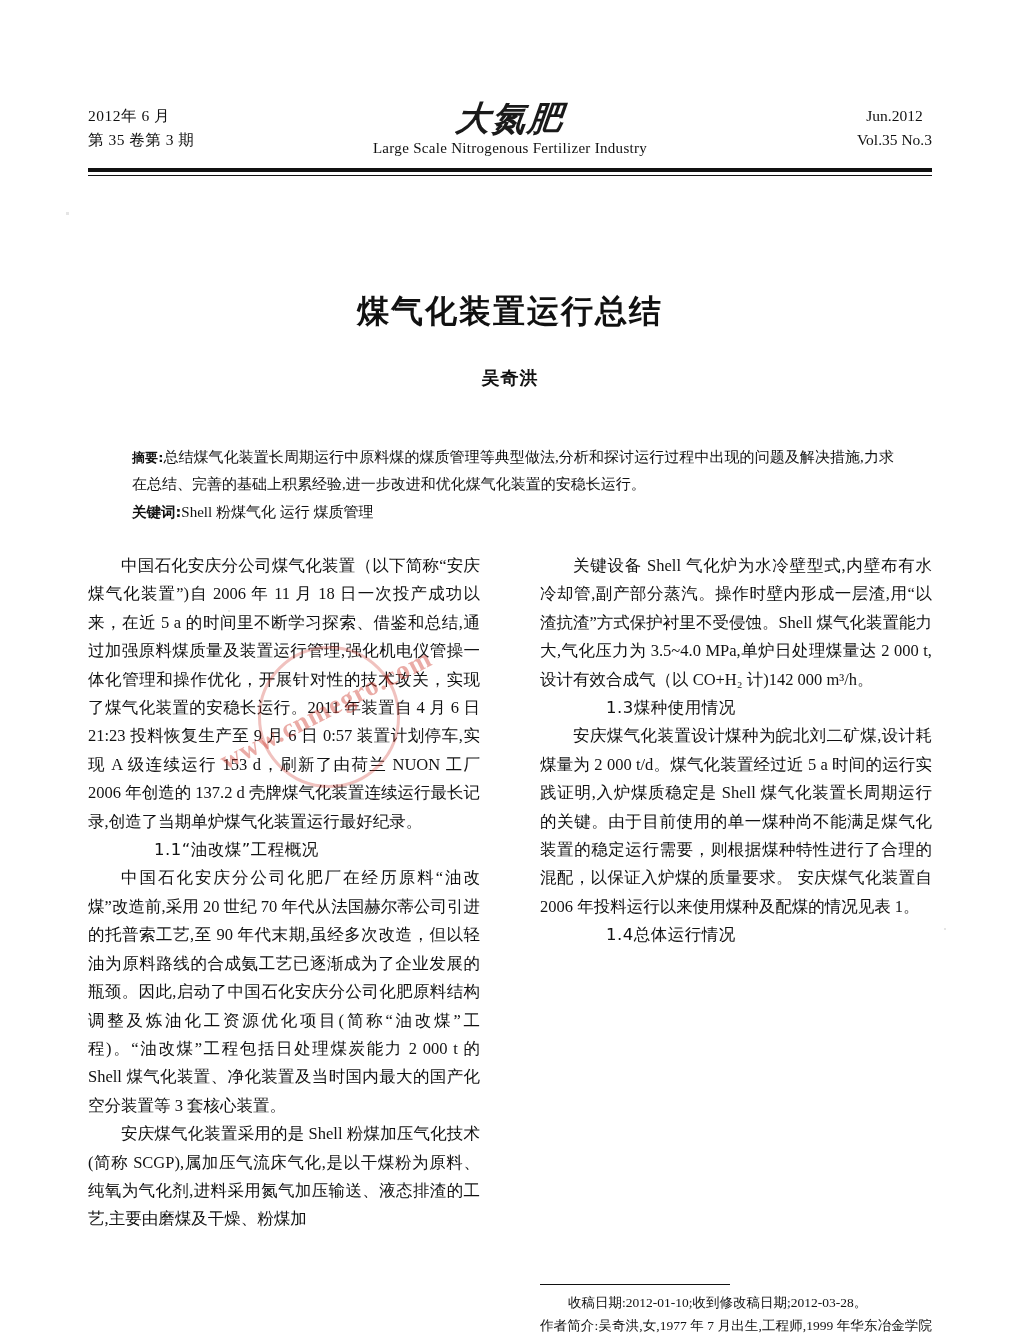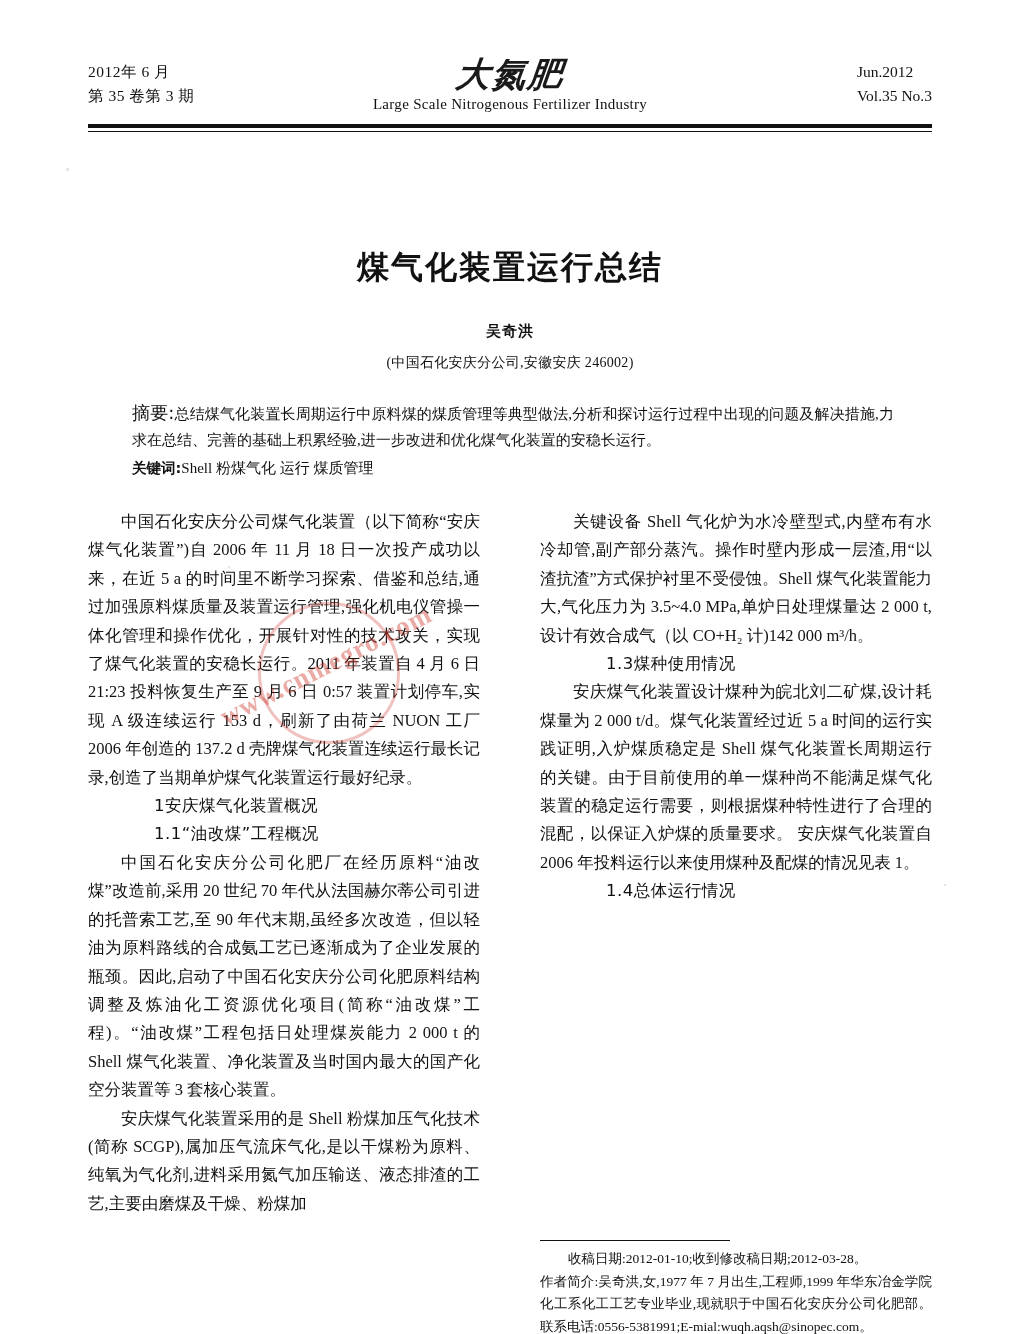--- a/index.html
+++ b/index.html
@@ -14,20 +14,21 @@
     color: #111;
     position: relative;
     overflow: hidden;
   }
   .page {
     position: relative;
     width: 1020px;
     height: 1226px;
     box-sizing: border-box;
     padding: 16px;
+    margin-top: 44px;
   }
 
   
   .masthead {
     position: absolute;
     left: 88px;
     top: 60px;
     width: 844px;
     height: 58px;
   }
@@ -37,21 +38,21 @@
     top: 0;
     font-size: 15.5px;
     line-height: 24px;
     font-family: "Liberation Serif", serif;
     letter-spacing: 0.5px;
   }
   .mast-right {
     position: absolute;
     right: 0;
     top: 0;
-    text-align: left;
+    text-align: center;
     font-size: 15.5px;
     line-height: 24px;
     font-family: "Liberation Serif", serif;
   }
   .mast-center {
     position: absolute;
     left: 50%;
     transform: translateX(-50%);
     top: -6px;
     text-align: center;
@@ -104,21 +105,21 @@
     color: #111;
   }
   .author {
     position: absolute;
     left: 0;
     top: 322px;
     width: 1020px;
     text-align: center;
     font-family: "DejaVu Sans", sans-serif;
     font-weight: 700;
-    font-size: 15px;
+    font-size: 18px;
     letter-spacing: 1px;
   }
   .affiliation {
     position: absolute;
     left: 0;
     top: 354px;
     width: 1020px;
     text-align: center;
     font-size: 14px;
     letter-spacing: 0.3px;
@@ -129,22 +130,22 @@
     position: absolute;
     left: 132px;
     top: 400px;
     width: 762px;
     font-size: 15px;
     line-height: 26px;
     text-align: justify;
   }
   .abstract .lead {
     font-family: "DejaVu Sans", sans-serif;
-    font-weight: 400;
-    font-size: 18px;
+    font-weight: 700;
+    font-size: 13px;
   }
   .abstract p {
     margin: 0;
     text-indent: 0;
   }
   .abs-body { text-indent: 28px; }
   .keywords {
     position: absolute;
     left: 132px;
     top: 455px;
@@ -280,33 +281,31 @@
     <div class="mast-right">
       <div>Jun.2012</div>
       <div>Vol.35 No.3</div>
     </div>
   </div>
   <div class="rule-thick"></div>
   <div class="rule-thin"></div>
 
   <div class="title">煤气化装置运行总结</div>
   <div class="author">吴奇洪</div>
-  <div class="affiliation">(中国石化安庆分公司,安徽安庆  246002)</div>
 
   <div class="abstract">
     <p class="abs-body"><span class="lead">摘要:</span><span>总结煤气化装置长周期运行中原料煤的煤质管理等典型做法,分析和探讨运行过程中出现的问题及解决措施,力求在总结、完善的基础上积累经验,进一步改进和优化煤气化装置的安稳长运行。</span></p>
   </div>
   <div class="keywords">
     <span class="lead">关键词:</span><span>Shell 粉煤气化    运行    煤质管理</span>
   </div>
 
   <div class="cols">
     <div class="col left">
       <p>中国石化安庆分公司煤气化装置（以下简称“安庆煤气化装置”)自 2006 年 11 月 18 日一次投产成功以来，在近 5 a 的时间里不断学习探索、借鉴和总结,通过加强原料煤质量及装置运行管理,强化机电仪管操一体化管理和操作优化，开展针对性的技术攻关，实现了煤气化装置的安稳长运行。2011 年装置自 4 月 6 日 21:23 投料恢复生产至 9 月 6 日 0:57 装置计划停车,实现 A 级连续运行 153 d，刷新了由荷兰 NUON 工厂 2006 年创造的 137.2 d 壳牌煤气化装置连续运行最长记录,创造了当期单炉煤气化装置运行最好纪录。</p>
-      <p class="heading"><span class="num">1</span><span>安庆煤气化装置概况</span></p>
       <p class="heading"><span class="num sub">1.1</span><span>“油改煤”工程概况</span></p>
       <p>中国石化安庆分公司化肥厂在经历原料“油改煤”改造前,采用 20 世纪 70 年代从法国赫尔蒂公司引进的托普索工艺,至 90 年代末期,虽经多次改造，但以轻油为原料路线的合成氨工艺已逐渐成为了企业发展的瓶颈。因此,启动了中国石化安庆分公司化肥原料结构调整及炼油化工资源优化项目(简称“油改煤”工程)。“油改煤”工程包括日处理煤炭能力 2 000 t 的 Shell 煤气化装置、净化装置及当时国内最大的国产化空分装置等 3 套核心装置。</p>
       <p>安庆煤气化装置采用的是 Shell 粉煤加压气化技术(简称 SCGP),属加压气流床气化,是以干煤粉为原料、纯氧为气化剂,进料采用氮气加压输送、液态排渣的工艺,主要由磨煤及干燥、粉煤加</p>
     </div>
 
     <div class="col right">
       <p>关键设备 Shell 气化炉为水冷壁型式,内壁布有水冷却管,副产部分蒸汽。操作时壁内形成一层渣,用“以渣抗渣”方式保护衬里不受侵蚀。Shell 煤气化装置能力大,气化压力为 3.5~4.0 MPa,单炉日处理煤量达 2 000 t, 设计有效合成气（以 CO+H₂ 计)142 000 m³/h。</p>
       <p class="heading"><span class="num sub">1.3</span><span>煤种使用情况</span></p>
       <p>安庆煤气化装置设计煤种为皖北刘二矿煤,设计耗煤量为 2 000 t/d。煤气化装置经过近 5 a 时间的运行实践证明,入炉煤质稳定是 Shell 煤气化装置长周期运行的关键。由于目前使用的单一煤种尚不能满足煤气化装置的稳定运行需要，则根据煤种特性进行了合理的混配，以保证入炉煤的质量要求。 安庆煤气化装置自 2006 年投料运行以来使用煤种及配煤的情况见表 1。</p>
       <p class="heading"><span class="num sub">1.4</span><span>总体运行情况</span></p>

